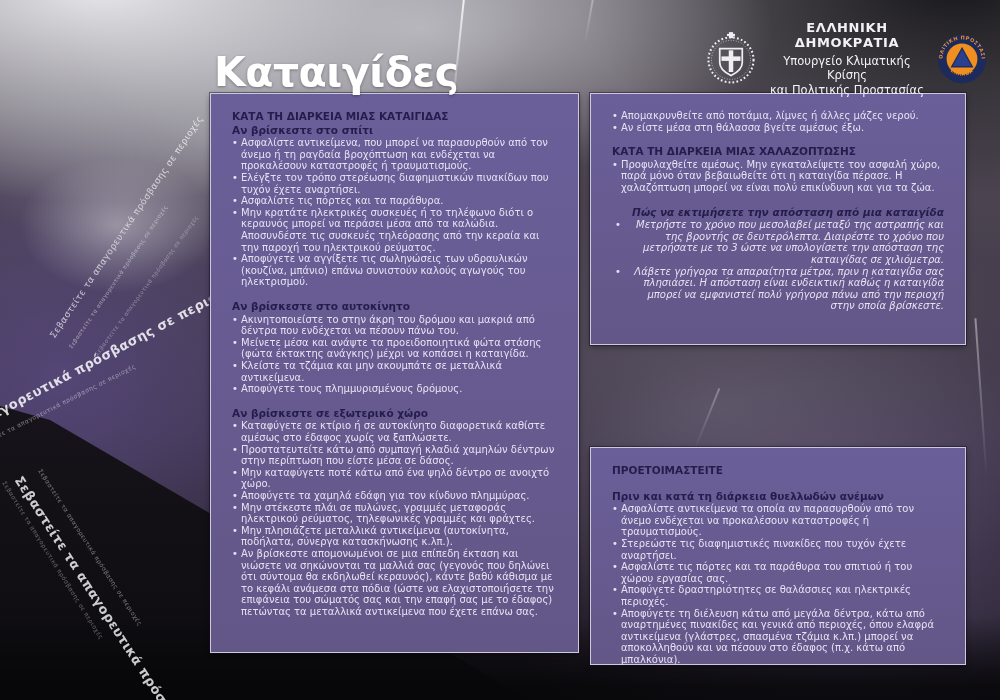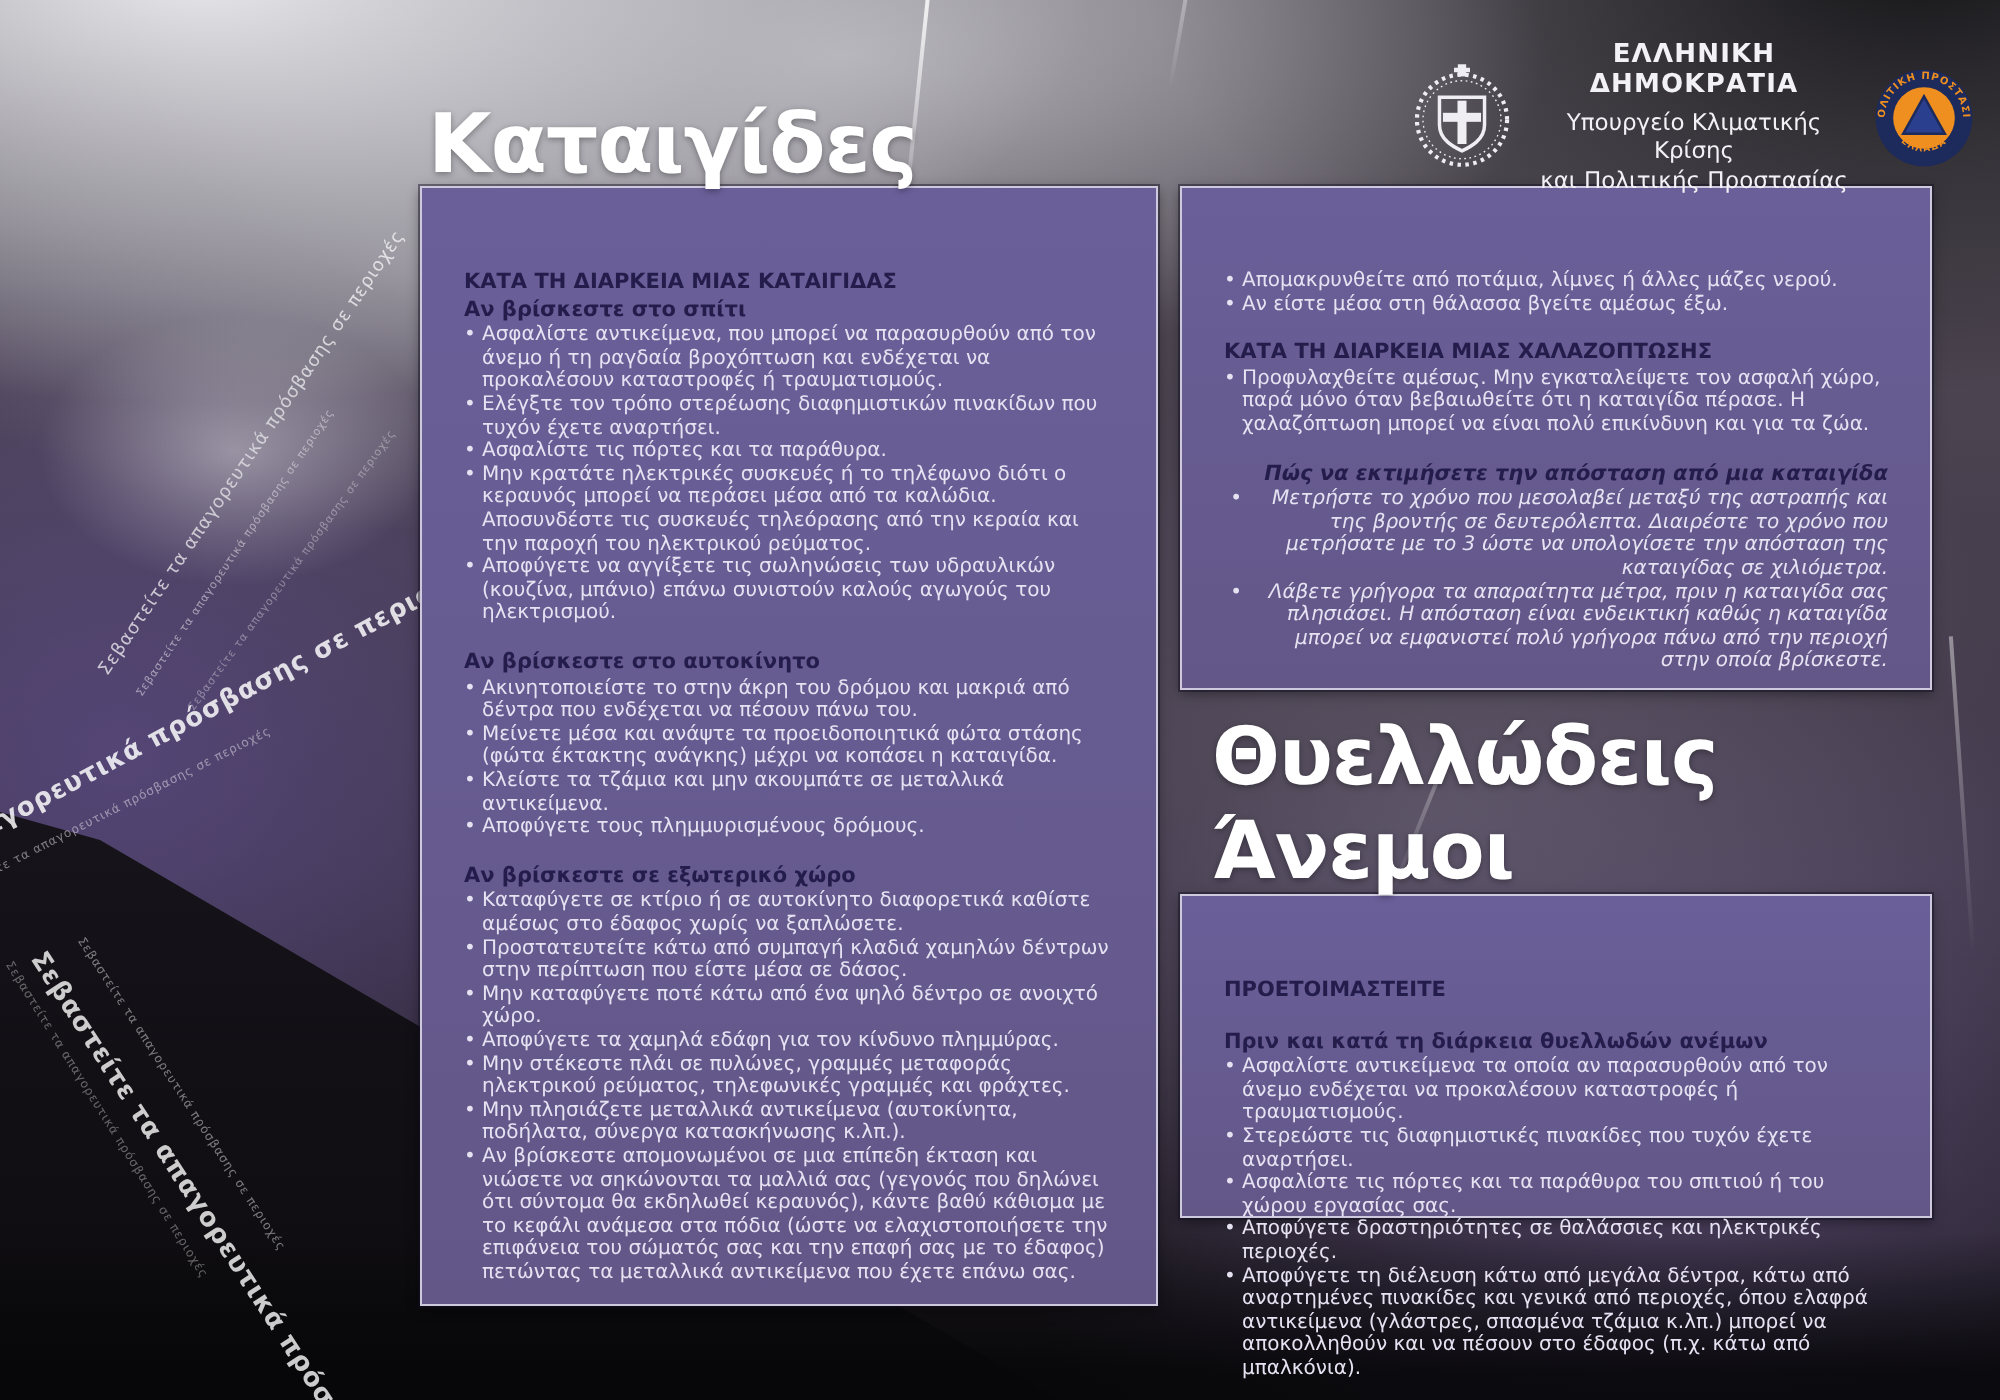--- a/index.html
+++ b/index.html
@@ -48,24 +48,24 @@
   .gov .roundel{width:50px;height:50px;flex:none;}
   
   .title{position:absolute;z-index:6;color:#fff;font-weight:bold;letter-spacing:-0.5px;
     text-shadow:0 1px 3px rgba(0,0,0,0.35);}
   .title.storms{left:214px;top:48px;font-size:41px;}
   .title.winds{left:606px;top:356px;font-size:40px;line-height:1.17;}
   
   .panel{position:absolute;z-index:5;box-sizing:border-box;
     background:linear-gradient(180deg,#6a5f99 0%,#635788 100%);
     border:1.5px solid #cfc9dd;box-shadow:0 0 0 1px rgba(20,15,35,0.45), 0 2px 6px rgba(0,0,0,0.4);
-    padding:41px 21px 18px 21px;color:#e6e2f2;}
+    padding:16px 21px 18px 21px;color:#e6e2f2;}
   .panel.p-left  {left:210px;top:93px;width:369px;height:560px;}
   .panel.p-rtop  {left:590px;top:93px;width:376px;height:252px;}
-  .panel.p-rbot  {left:590px;top:447px;width:376px;height:162px;}
+  .panel.p-rbot  {left:590px;top:447px;width:376px;height:218px;}
   .section{margin-bottom:12px;}
   .section:last-child{margin-bottom:0;}
   .kicker,.heading{color:#241d4c;font-weight:bold;font-size:10.5px;line-height:1.3;}
   .bullet{display:flex;font-size:10px;line-height:1.16;}
   .bullet .dot{flex:none;width:9px;}
   .bullet .btxt{flex:1;}
   .italic .heading,.italic .bullet{font-style:italic;text-align:right;}
 </style>
 </head>
 <body>
@@ -118,24 +118,20 @@
       <text font-size="6" font-weight="bold" fill="#ef8f1f" letter-spacing="0.6">
         <textPath href="#arcTop" startOffset="50%" text-anchor="middle">ΠΟΛΙΤΙΚΗ ΠΡΟΣΤΑΣΙΑ</textPath>
       </text>
       <text font-size="5.4" font-weight="bold" fill="#ef8f1f" letter-spacing="1">
         <textPath href="#arcBot" startOffset="50%" text-anchor="middle">ΕΛΛΑΔΑ</textPath>
       </text>
     </svg>
   </div>
 
   <div class="title storms">Καταιγίδες</div>
-  <div class="title winds">
-    <span>Θυελλώδεις</span><br>
-    <span>Άνεμοι</span>
-  </div>
 
   <div class="panel p-left">
       <div class="section">
         <div class="kicker">ΚΑΤΑ ΤΗ ΔΙΑΡΚΕΙΑ ΜΙΑΣ ΚΑΤΑΙΓΙΔΑΣ</div>
         <div class="heading">Αν βρίσκεστε στο σπίτι</div>
         <div class="bullet">
           <div class="dot">•</div>
           <div class="btxt">Ασφαλίστε αντικείμενα, που μπορεί να παρασυρθούν από τον άνεμο ή τη ραγδαία βροχόπτωση και ενδέχεται να προκαλέσουν καταστροφές ή τραυματισμούς.</div>
         </div>
         <div class="bullet">

